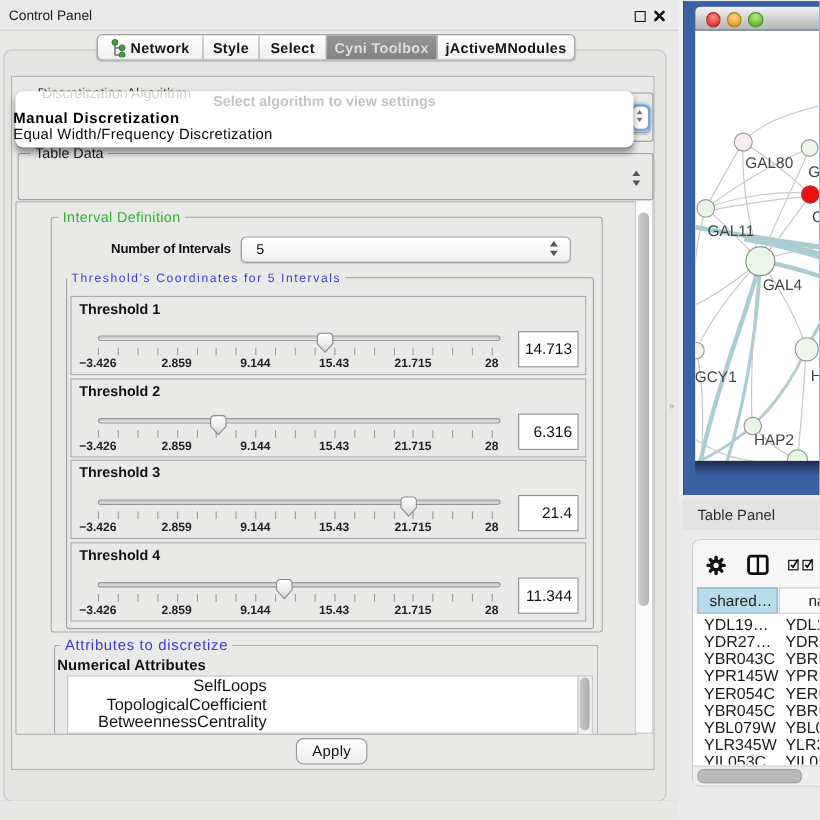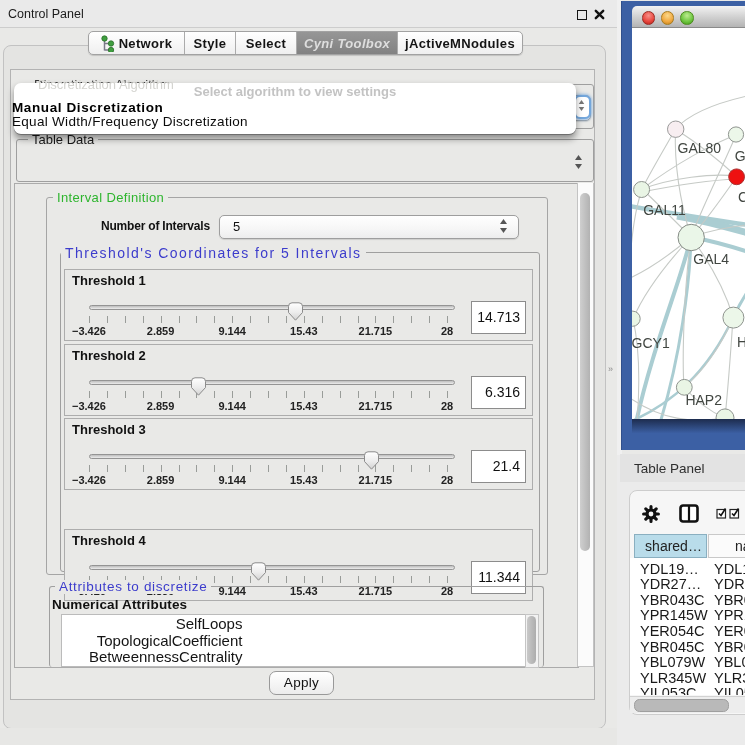--- a/index.html
+++ b/index.html
@@ -12,21 +12,21 @@
   .combo{position:absolute;background:linear-gradient(#ffffff,#f6f6f6 60%,#ededed);
          border:1px solid #9e9e9e;border-radius:5px;box-shadow:0 1px 1px rgba(0,0,0,0.12);}
   .combo .ct{position:absolute;left:14px;top:3px;font-size:13px;color:#111;white-space:nowrap;}
   .arr{position:absolute;width:9px;height:14px;}
   .seg{position:absolute;display:flex;border:1px solid #a2a2a2;border-radius:5px;
        background:linear-gradient(#ffffff,#efefef);overflow:hidden;
        box-shadow:0 1px 1px rgba(0,0,0,0.15);}
   .seg div{font-size:13px;letter-spacing:0.35px;font-weight:bold;color:#141414;text-align:center;
            border-right:1px solid #ababab;display:flex;align-items:center;justify-content:center;}
   .seg div:last-child{border-right:none;}
-  .seg .sel{background:linear-gradient(#969696,#828282);color:#dedede;font-style:italic;}
+  .seg .sel{background:linear-gradient(#969696,#828282);color:#dedede;}
   .thr{position:absolute;left:64px;width:467px;height:70px;border:1px solid #adadad;background:#e9e9e7;}
   .thr .tt{position:absolute;left:7px;top:3px;font-size:13px;font-weight:bold;color:#111;}
   .track{position:absolute;left:24px;top:35px;width:366px;height:5px;border-radius:3px;
          border:1px solid #949494;background:linear-gradient(#bdbdbd,#ececec);box-sizing:border-box;}
   .vbox{position:absolute;left:406px;top:31px;width:48px;height:31px;background:#fff;
         border:1px solid #8c8c8c;font-size:14px;color:#111;text-align:right;
         line-height:31px;padding-right:5px;}
   .tick{position:absolute;width:1px;height:7px;background:#999c99;top:46px;}
   .slab{position:absolute;top:55px;font-size:11px;font-weight:bold;color:#222;
         width:50px;text-align:center;}
@@ -79,21 +79,21 @@
   <div class="abs" style="left:101px;top:219px;font-size:12px;letter-spacing:-0.2px;font-weight:bold;color:#111;">Number of Intervals</div>
   <div class="combo" style="left:219px;top:215px;width:298px;height:22px;">
     <span class="ct" style="top:2.5px;left:13px;">5</span>
   </div>
   <svg class="arr" style="left:499px;top:219px;" viewBox="0 0 9 14">
      <path d="M4.5 0 L8 5 L1 5 Z" fill="#555"></path>
       <path d="M4.5 14 L8 9 L1 9 Z" fill="#555"></path>
   </svg>
 
   <div class="grp" style="left:60px;top:252px;width:478px;height:318px;">
-    <span class="gtitle" style="color:#3c3ccc;left:0px;font-size:14px;letter-spacing:1.45px;">Threshold's Coordinates for 5 Intervals</span>
+    <span class="gtitle" style="color:#3c3ccc;left:0px;font-size:11px;letter-spacing:1.45px;">Threshold's Coordinates for 5 Intervals</span>
   </div>
 
   <div class="thr" style="top:269.0px;">
   <div class="tt">Threshold 1</div>
   <div class="track"></div>
   <i class="tick" style="left:24.0px;"></i>
       <i class="tick" style="left:41.9px;"></i>
       <i class="tick" style="left:59.8px;"></i>
       <i class="tick" style="left:77.7px;"></i>
       <i class="tick" style="left:95.6px;"></i>
@@ -208,21 +208,21 @@
           <linearGradient id="thg3" x1="0" y1="0" x2="0" y2="1">
       <stop offset="0" stop-color="#ffffff"></stop>
             <stop offset="0.55" stop-color="#ececec"></stop>
             <stop offset="1" stop-color="#d2d2d2"></stop>
     </linearGradient>
         </defs>
     <path d="M1.5 4.5 Q1.5 0.8 5 0.8 L12 0.8 Q15.5 0.8 15.5 4.5 L15.5 10.5 L8.5 18.2 L1.5 10.5 Z" fill="url(#thg3)" stroke="#8b8b8b" stroke-width="1"></path>
       </svg>
   <div class="vbox">21.4</div>
 </div>
-<div class="thr" style="top:492.5px;margin-top:36px;">
+<div class="thr" style="top:492.5px;">
   <div class="tt">Threshold 4</div>
   <div class="track"></div>
   <i class="tick" style="left:24.0px;"></i>
       <i class="tick" style="left:41.9px;"></i>
       <i class="tick" style="left:59.8px;"></i>
       <i class="tick" style="left:77.7px;"></i>
       <i class="tick" style="left:95.6px;"></i>
       <i class="tick" style="left:113.5px;"></i>
       <i class="tick" style="left:131.4px;"></i>
       <i class="tick" style="left:149.3px;"></i>

